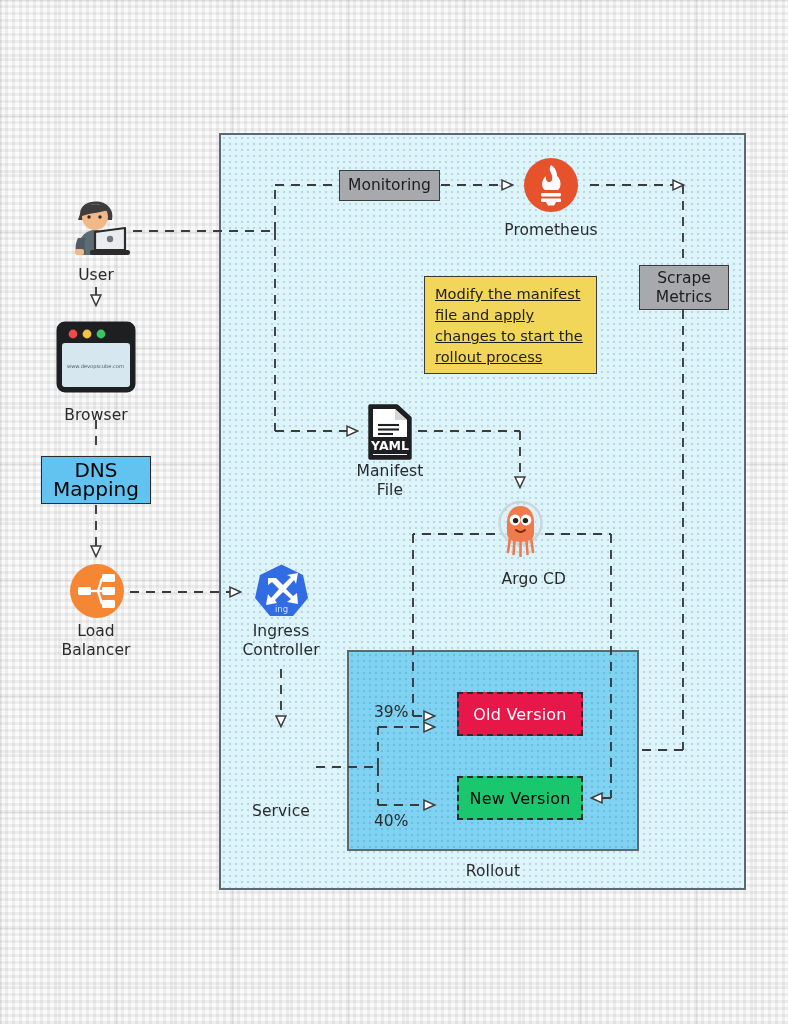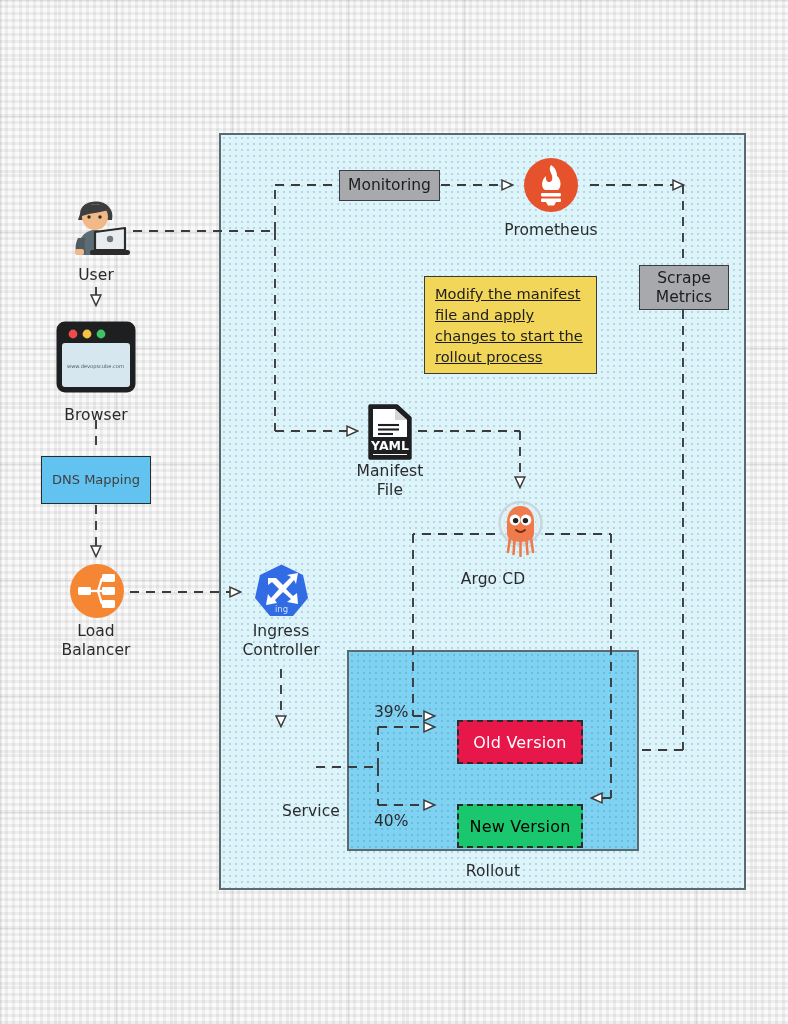--- a/index.html
+++ b/index.html
@@ -29,26 +29,26 @@
     font-family:"DejaVu Sans", sans-serif;font-size:15.5px;line-height:19px;
     white-space:pre-line;letter-spacing:.1px;
   }
   .boxlbl{
     position:absolute;display:flex;align-items:center;justify-content:center;
     text-align:center;box-sizing:border-box;
     font-family:"DejaVu Sans", sans-serif;
   }
   .grey-box{background:#a7a9ac;border:1.6px solid #3b3b3b;color:#1d1d1d;
     font-size:15.5px;line-height:19px;}
-  .dns-box{background:#62c3f0;border:1.8px solid #2b2b2b;color:#404040;
-    font-size:13px;line-height:19.5px;}
+  .dns-box{background:#62c3f0;border:1.8px solid #2b2b2b;color:#000000;
+    font-size:20px;line-height:19.5px;}
   .note-box{background:#f2d659;border:1.8px solid #3b3b3b;color:#1d1d1d;
     font-size:14.6px;line-height:21px;text-align:left;justify-content:flex-start;
     padding:7px 10px;}
-  .ver-box{font-size:16px;letter-spacing:.2px;margin-top:28px;}
+  .ver-box{font-size:16px;letter-spacing:.2px;}
   .pct{position:absolute;font-size:15.5px;color:#2b2b2b;}
   .cluster{
     position:absolute;background:#ddf4fa;border:2.2px solid #5a6a70;box-sizing:border-box;
   }
   .rollout{
     position:absolute;background:#7fd2f2;border:2.2px solid #5a6a70;box-sizing:border-box;
   }
   .dotted-fill{position:absolute;inset:0;
     background-image:radial-gradient(rgba(40,110,140,.22) .9px, transparent 1px);
     background-size:6px 6px;pointer-events:none;}
@@ -226,35 +226,35 @@
           <path d="M31.5,40 L32.5,54"></path>
         <path d="M36,38 L38,52"></path>
       </g>
       <circle cx="20" cy="20" r="5.4" fill="#ffffff"></circle>
       <circle cx="31" cy="20" r="5.4" fill="#ffffff"></circle>
       <circle cx="20.6" cy="20.6" r="2.7" fill="#232323"></circle>
       <circle cx="30.4" cy="20.6" r="2.7" fill="#232323"></circle>
       <path d="M21,30 Q25.5,34 30,30" stroke="#7a2d12" stroke-width="2" fill="none" stroke-linecap="round"></path>
     </svg>
   </div>
-  <div class="lbl" style="left:433px;top:570px;width:120px;">Argo CD</div>
+  <div class="lbl" style="left:446px;top:570px;width:120px;text-align:right;">Argo CD</div>
 
   <div class="icon" style="left:253px;top:563px;width:57px;height:57px;text-align:right;">
     <svg width="57" height="57" viewBox="0 0 57 57">
       <path d="M28.5,1.5 L50,12 L55,35 L40,53 L17,53 L2,35 L7,12 Z" fill="#326ce5"></path>
       <g fill="#ffffff">
         <path d="M15,15 L23,15 L30,22 L38,14 L34,12 L45,10 L43,21 L41,17 L33,26 L40,33 L44,30 L45,41 L34,39 L38,36 L30,29 L22,37 L24,40 L13,42 L15,31 L18,35 L26,26 L19,19 L15,22 Z"></path>
       </g>
       <text x="28.5" y="49" text-anchor="middle" fill="#cfe0ff" font-family="DejaVu Sans, sans-serif" font-size="8.5">ing</text>
     </svg>
   </div>
   <div class="lbl" style="left:221px;top:622px;width:120px;">Ingress
 Controller</div>
 
-  <div class="lbl" style="left:221px;top:802px;width:120px;margin-left:30px;">Service</div>
+  <div class="lbl" style="left:221px;top:802px;width:120px;">Service</div>
 
   <div class="boxlbl ver-box" style="left:457px;top:692px;width:126px;height:44px;background:#e8174a;color:#ffffff;
               border:2.2px dashed #2b2b2b;">Old Version</div>
   <div class="boxlbl ver-box" style="left:457px;top:776px;width:126px;height:44px;background:#1ac76f;color:#000000;
               border:2.2px dashed #2b2b2b;">New Version</div>
 
   <div class="pct" style="left:374px;top:703px;width:60px;">39%</div>
   <div class="pct" style="left:374px;top:812px;width:60px;">40%</div>
 
   <div class="lbl" style="left:433px;top:862px;width:120px;">Rollout</div>

